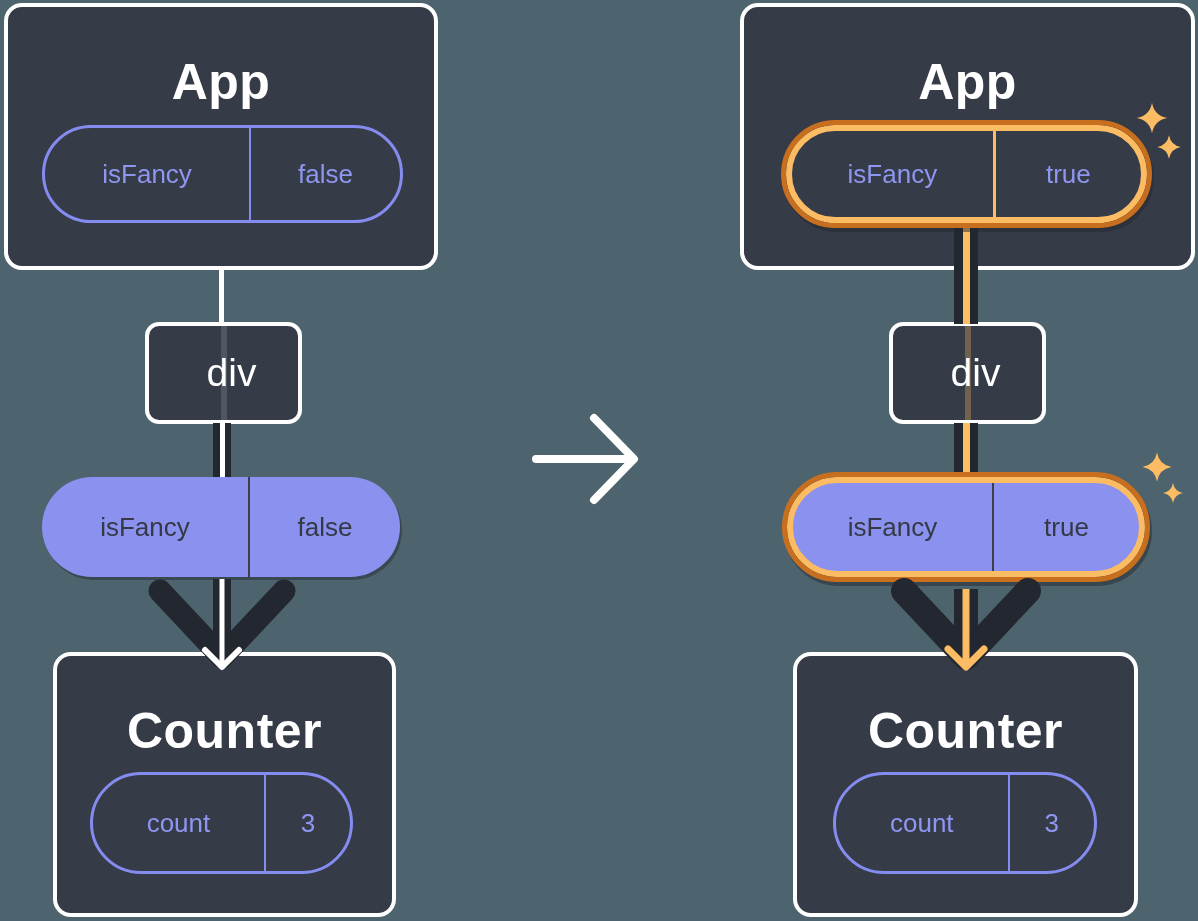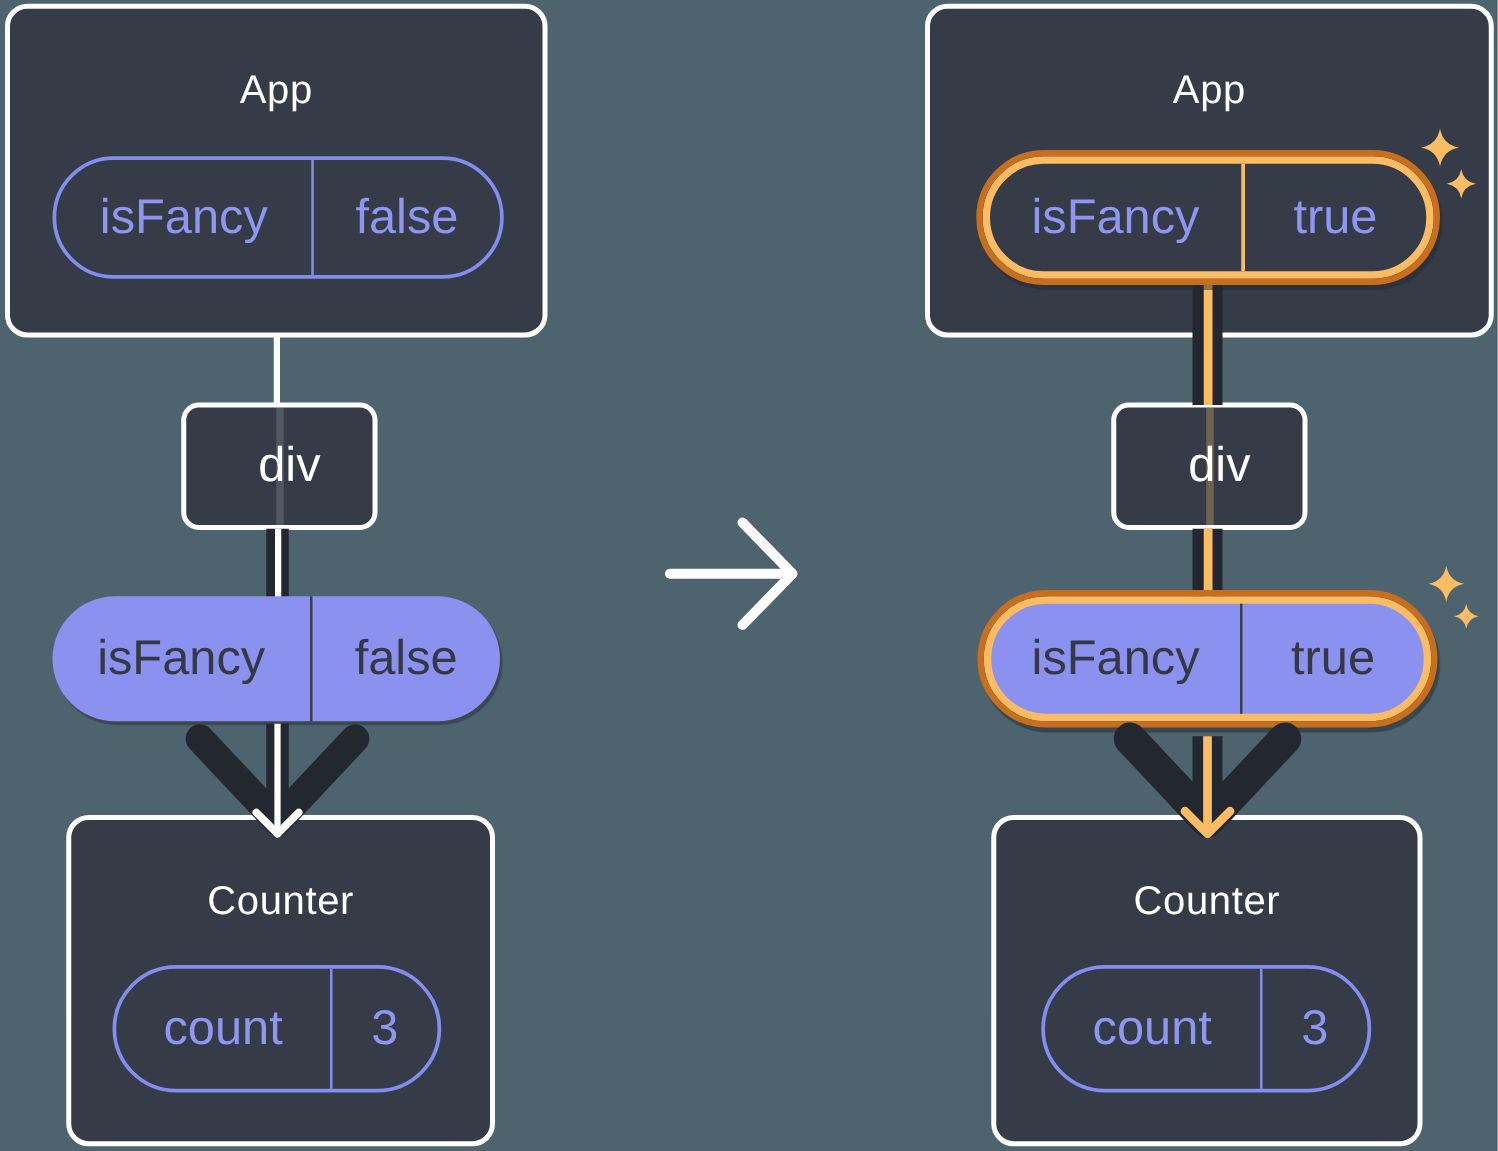--- a/index.html
+++ b/index.html
@@ -10,34 +10,34 @@
   }
   
   .box {
     position:absolute; background:#353B47; box-sizing:border-box;
     border:4px solid #FFFFFF; z-index:1;
   }
   .big-box { border-radius:18px; }
   .small-box { border-radius:14px; display:flex; align-items:center; justify-content:center; }
   .box-title {
     position:absolute; left:0; right:0; top:46px; text-align:center;
-    color:#FFFFFF; font-size:32px; font-weight:400; letter-spacing:0.5px;
+    color:#FFFFFF; font-size:50px; font-weight:700; letter-spacing:0.5px;
   }
   .div-label { color:#FFFFFF; font-size:39px; font-weight:500; position:relative; z-index:2;margin-left:16px; }
   .through-strip {
     position:absolute; top:0; bottom:0; left:50%; transform:translateX(-50%);
     width:6px; z-index:1;
   }
   .strip-white { background:rgba(255,255,255,0.14); }
   .strip-orange { background:rgba(251,188,100,0.30); }
 
   
   .pill {
     position:absolute; display:flex; box-sizing:border-box;
-    border-radius:60px; font-size:39px; z-index:3;
+    border-radius:60px; font-size:26px; z-index:3;
   }
   .cell { display:flex; align-items:center; justify-content:center; height:100%; box-sizing:border-box; }
   .cell.k  { width:57.5%; }
   .cell.v  { width:42.5%; }
   .cell.k2 { width:66.5%;text-align:center; }
   .cell.v2 { width:33.5%; }
   .pill-outline { border:3px solid #858CF0; color:#8F96F2; }
   .pill-outline .cell.v  { border-left:2.5px solid #858CF0; }
   .pill-outline .cell.v2 { border-left:2.5px solid #858CF0; }
   .pill-solid { background:#8B91EE; color:#343945; filter:drop-shadow(2px 3px 0 rgba(35,39,47,0.45)); }

